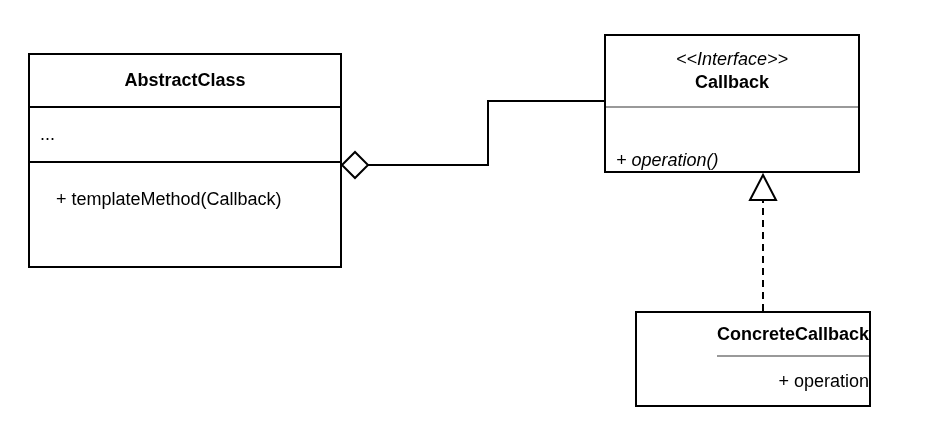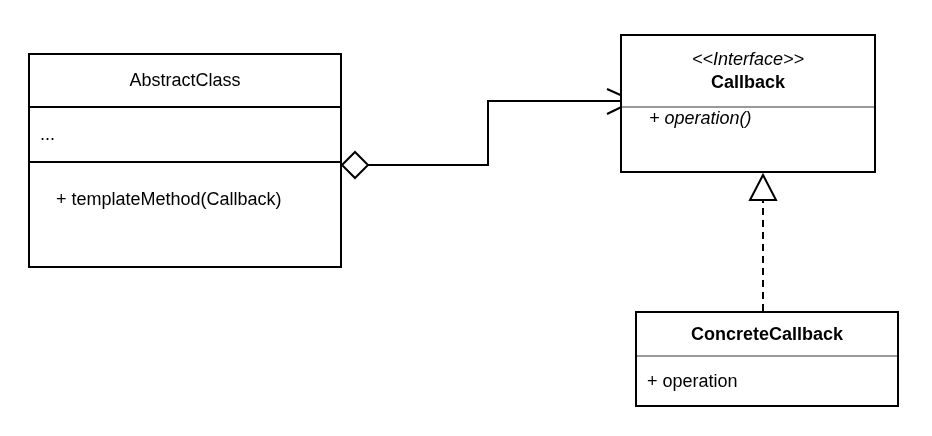--- a/index.html
+++ b/index.html
@@ -38,39 +38,39 @@
     height: 215px;
     display: flex;
     flex-direction: column;
   }
   .box-abstract .title-compartment {
     height: 51px;
     border-bottom: 2px solid #000000;
     display: flex;
     align-items: center;
     justify-content: center;
-    font-weight: normal;
+    font-weight: bold;
     font-size: 18px;
   }
   .box-abstract .fields-compartment {
     height: 53px;
     border-bottom: 2px solid #000000;
     display: flex;
     align-items: center;
     padding-left: 10px;
     font-size: 18px;
   }
   .box-abstract .methods-compartment {
     flex: 1;
     padding: 7px 6px 0 10px;
     font-size: 18px;
     line-height: 27px;
   }
   .box-callback {
-    left: 620px;
+    left: 604px;
     top: 34px;
     width: 256px;
     height: 139px;
     display: flex;
     flex-direction: column;
   }
   .box-callback .header-compartment {
     height: 70px;
     border-bottom: 2px solid #999999;
     display: flex;
@@ -83,32 +83,33 @@
     font-style: italic;
     font-size: 18px;
   }
   .iface-name {
     font-weight: bold;
     font-size: 18px;
   }
   .box-callback .methods-compartment {
     flex: 1;
     display: flex;
-    align-items: flex-start;
-    padding-left: 27px;
+    align-items: flex-end;
+    padding-left: 10px;
     font-size: 18px;
     font-style: italic;
   }
   .box-concrete {
     left: 635px;
     top: 311px;
-    width: 264px;
+    width: 236px;
     height: 96px;
     display: flex;
     flex-direction: column;
+    align-items: flex-end;
   }
   .box-concrete .title-compartment {
     height: 42px;
     border-bottom: 2px solid #999999;
     display: flex;
     align-items: center;
     justify-content: center;
     font-weight: bold;
     font-size: 18px;
   }

